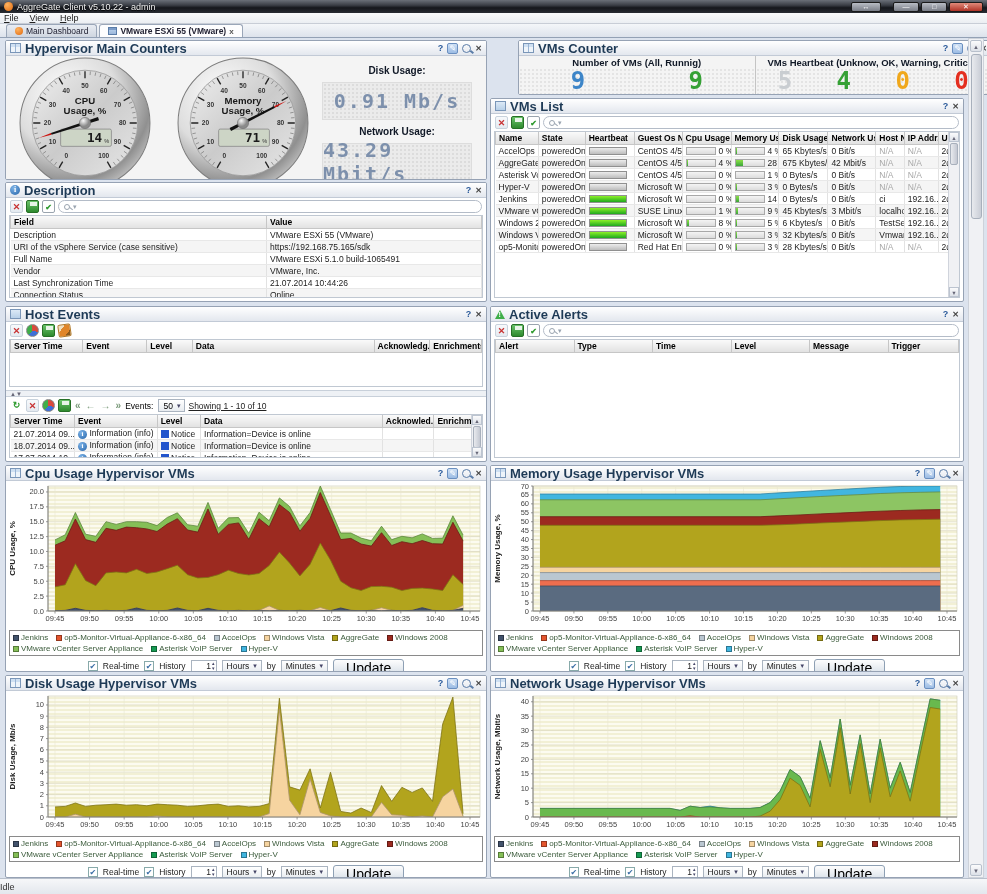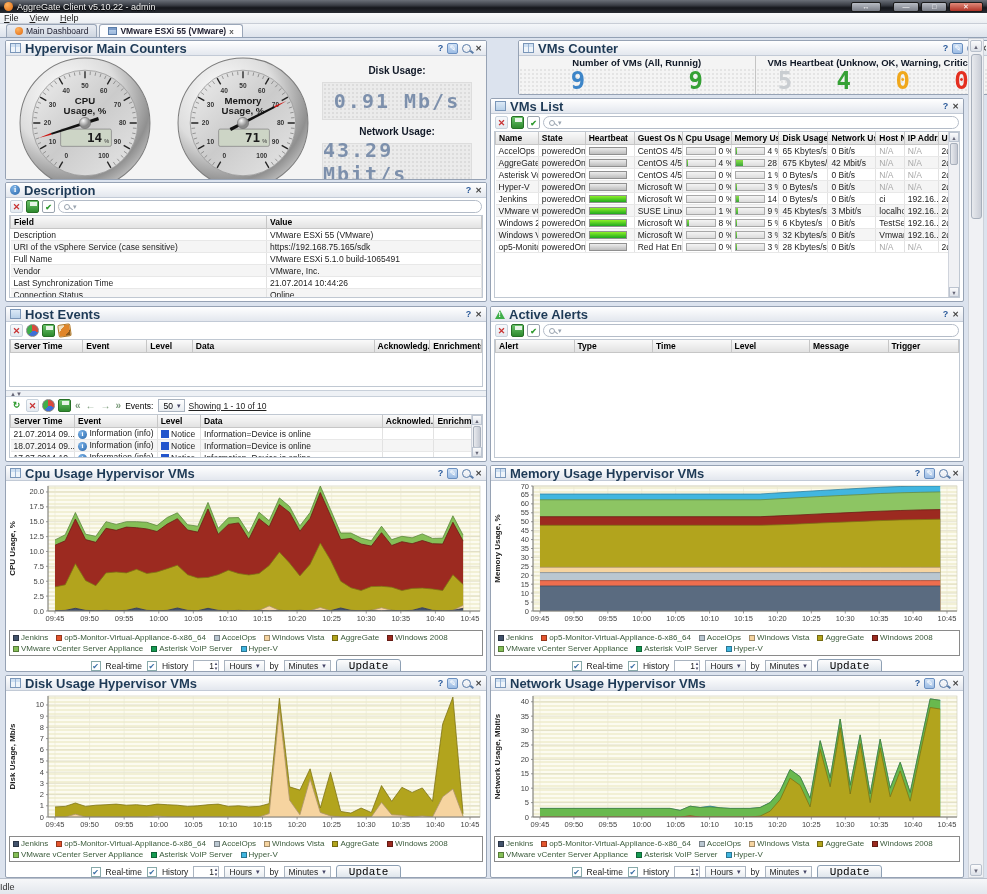--- a/index.html
+++ b/index.html
@@ -111,21 +111,21 @@
 
   
   .chart-plot { flex:1; background:#fff; }
   .chart-legend { flex:0 0 auto; border:1px solid #8a8a8a; margin:1px 3px; padding:1px 3px; display:flex; flex-wrap:wrap; column-gap:8px; row-gap:0; font-size:8px; color:#3a5a3a; line-height:11px; }
   .lg-chip { display:inline-block; width:6px; height:6px; margin-right:2px; border:1px solid rgba(0,0,0,.35); vertical-align:-1px; }
   .chart-controls { flex:0 0 18px; display:flex; align-items:center; justify-content:center; gap:5px; font-size:8.5px; color:#222; }
   .cb { width:10px; height:10px; border:1px solid #8aa; background:#fff; color:#3a6ea5; font-size:8px; line-height:9px; text-align:center; }
   .cb.checked::after { content:'\2714'; }
   .num-input { width:26px; height:13px; border:1px solid #aab4c0; background:#fff; display:inline-flex; align-items:center; justify-content:flex-end; font-size:8.5px; padding:0 1px; gap:1px; }
   .num-input .spin { font-size:5px; color:#446; line-height:5px; }
-  .update-btn { height:15px; border:1px solid #8ea0b4; border-radius:3px; background:linear-gradient(#fdfdfd,#dbe2ea); font-size:11px; padding:0 12px; font-family:Liberation Mono, monospace; }
+  .update-btn { height:15px; border:1px solid #8ea0b4; border-radius:3px; background:linear-gradient(#fdfdfd,#dbe2ea); font-size:14px; padding:0 12px; font-family:Liberation Sans, sans-serif; }
 
   
   .vscroll { position:absolute; width:16px; background:#f0f1f4; border:1px solid #cdd2da; }
   .vs-btn { position:absolute; left:1px; width:12px; height:12px; font-size:6px; color:#667; text-align:center; line-height:12px; background:linear-gradient(#fbfbfc,#dde1e8); border:1px solid #b8c0cc; border-radius:2px; }
   .vs-thumb { position:absolute; left:2px; width:11px; background:linear-gradient(90deg,#e8eaee,#c9cdd6); border:1px solid #a8b0bc; border-radius:3px; }
   .mini-scroll { position:absolute; right:0; top:0; bottom:0; width:11px; background:#f0f1f4; border-left:1px solid #d0d4dc; }
   .ms-btn { height:10px; font-size:5.5px; color:#667; text-align:center; line-height:10px; background:linear-gradient(#fbfbfc,#dde1e8); border:1px solid #bcc4d0; }
   .ms-btn.bottom { position:absolute; bottom:0; left:0; right:0; }
   .ms-thumb { position:absolute; top:11px; left:1px; width:8px; height:22px; background:linear-gradient(90deg,#e8eaee,#c4c8d2); border:1px solid #a8b0bc; border-radius:2px; }
 

